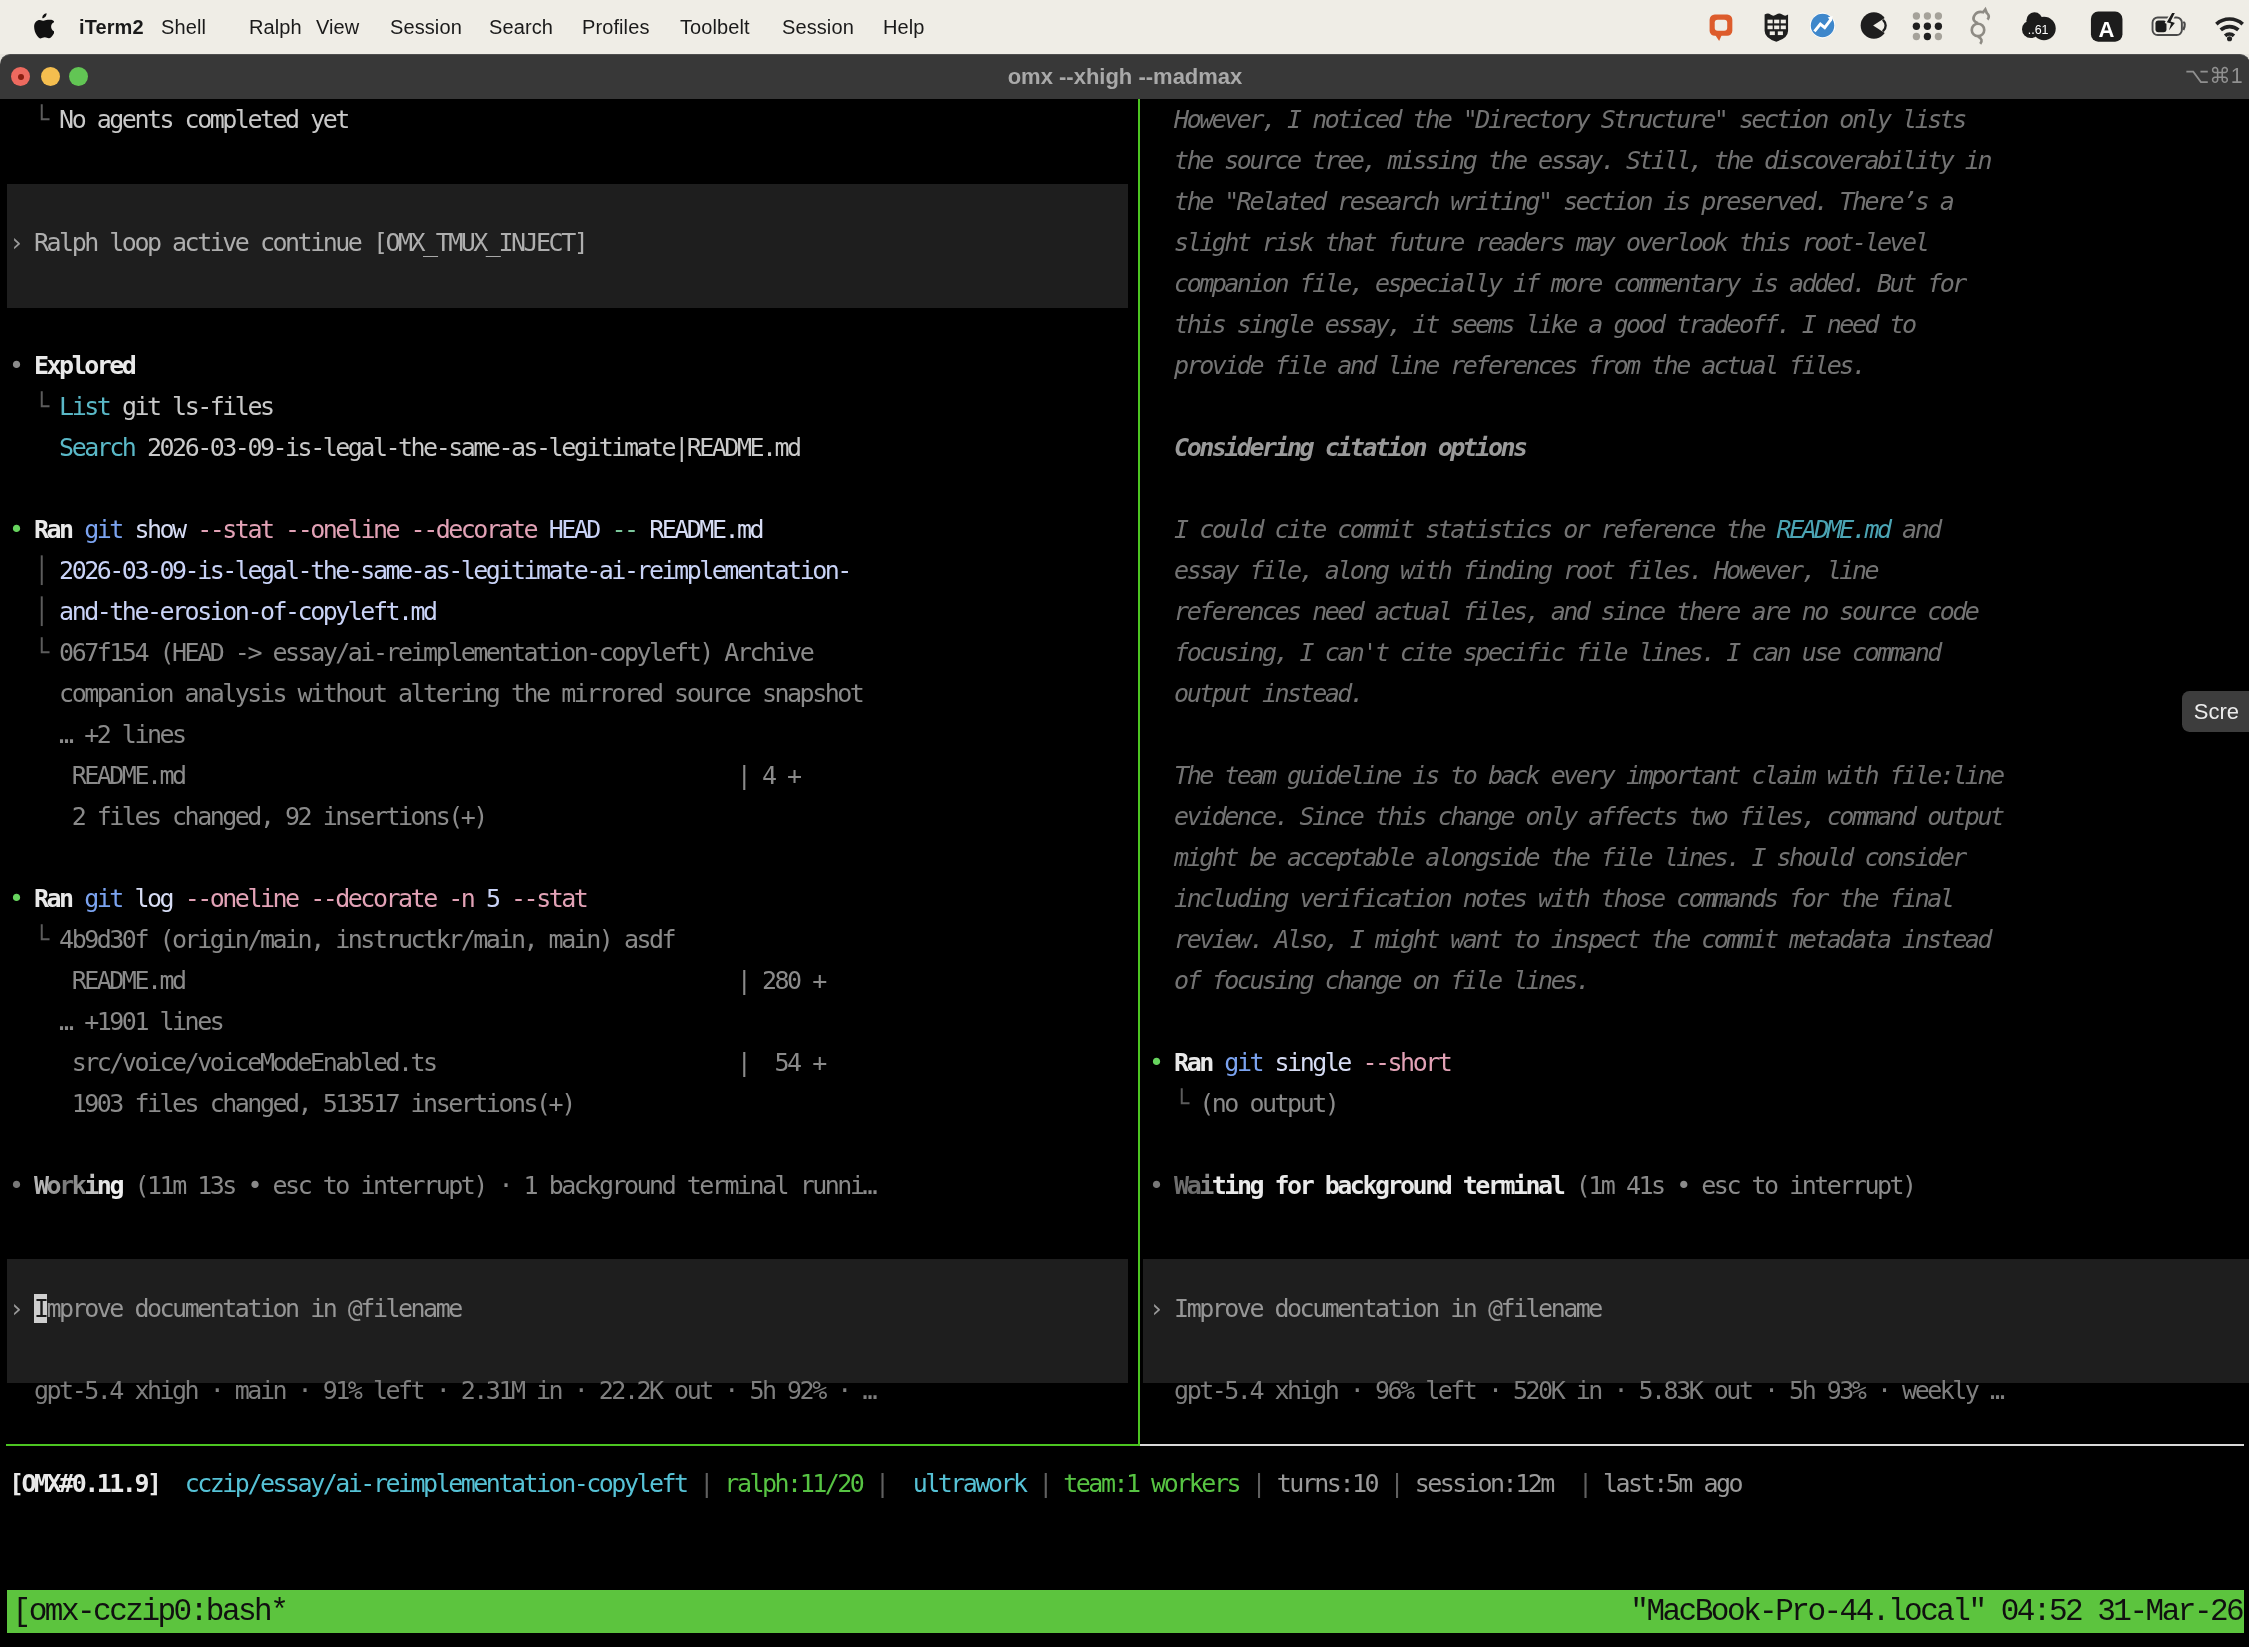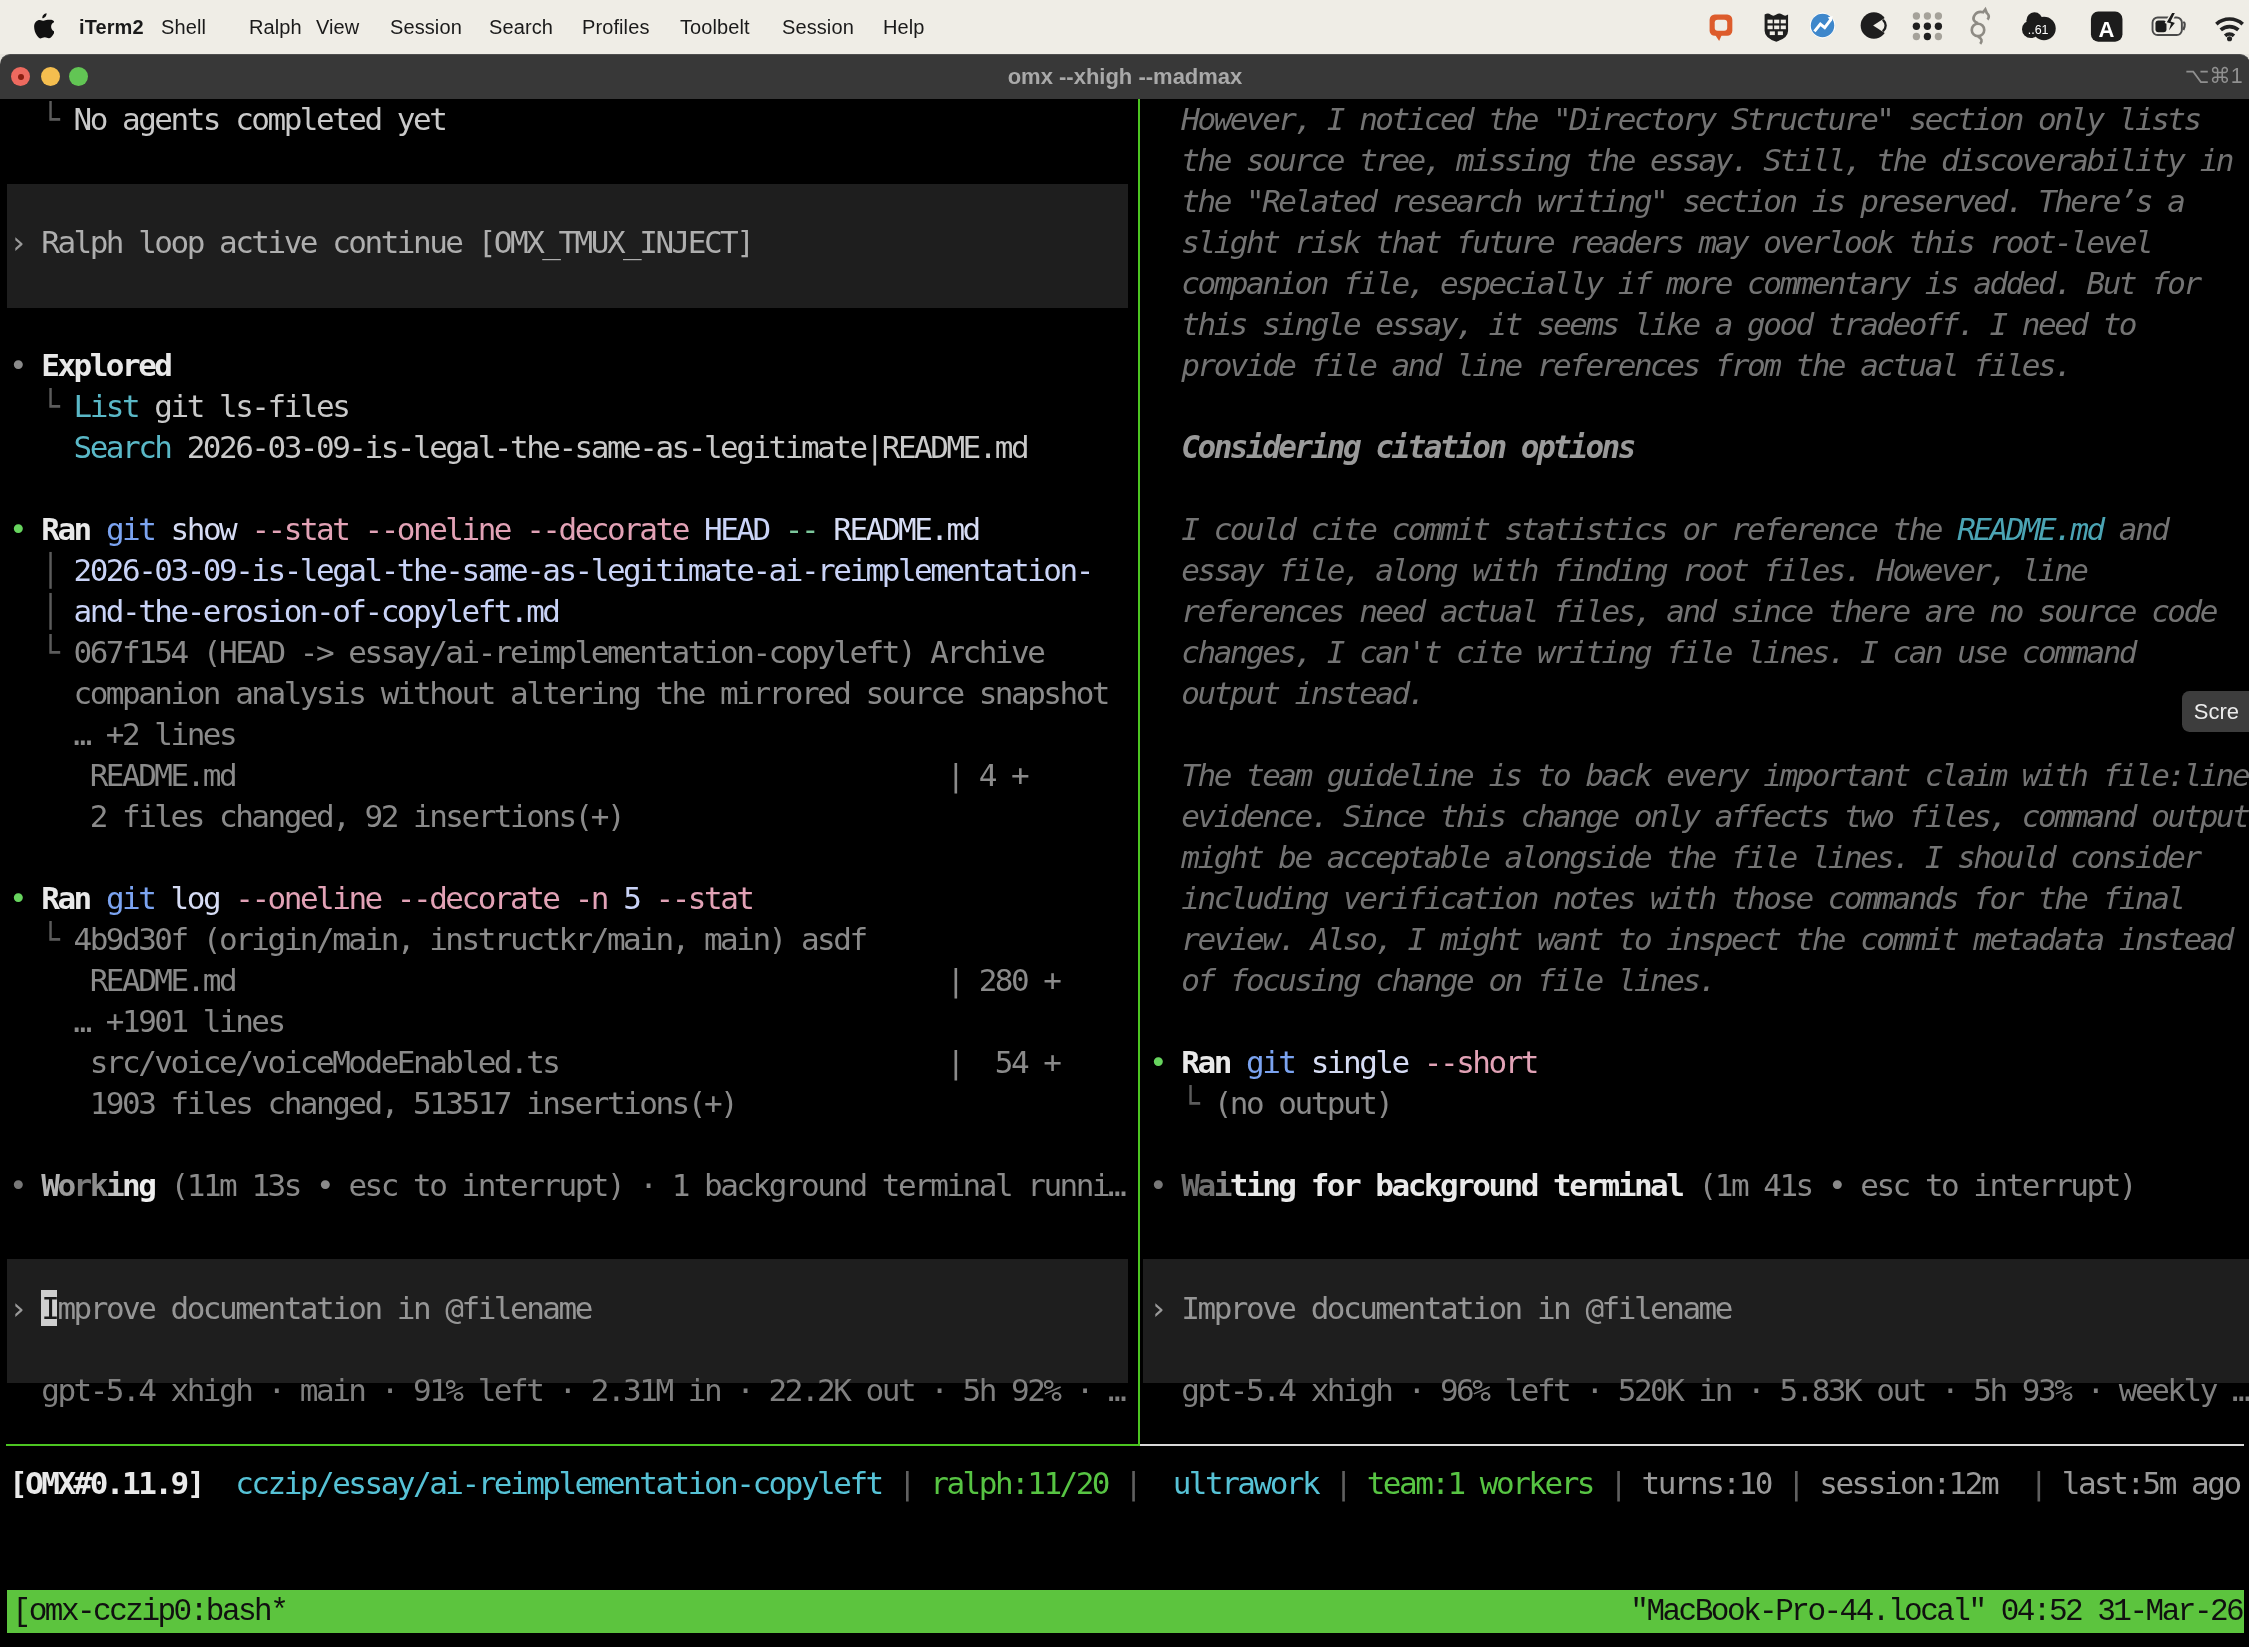--- a/index.html
+++ b/index.html
@@ -6,21 +6,21 @@
 .menubar{position:absolute;left:0;top:0;width:2250px;height:54px;background:#efede6}
 .mi{position:absolute;top:0;line-height:54px;font-family:"Liberation Sans",sans-serif;font-size:20px;color:#1a1a1a;letter-spacing:0.1px}
 .mi.b{font-weight:bold}
 .cornerbg{position:absolute;left:0;top:54px;width:2250px;height:14.8px;background:#e6e4dd}
 .titlebar{position:absolute;left:0;top:54px;width:2250px;height:45px;background:#383838;border-radius:10.3px 10.3px 0 0;border-top:0.7px solid #4e4e4e}
 .tl{position:absolute;top:67px;width:19px;height:19px;border-radius:50%}
 .title{position:absolute;top:54px;left:0;width:2250px;height:45px;text-align:center;line-height:45px;font-family:"Liberation Sans",sans-serif;font-size:22px;font-weight:bold;color:#a9a9a9}
 .wt{position:absolute;top:54px;right:7.4px;height:45px;line-height:45px;font-family:"Liberation Sans",sans-serif;font-size:21.4px;color:#909090}
 .sic{position:absolute}
 .box{position:absolute;background:#1e1e1e}
-pre.pane{position:absolute;font-size:31px;line-height:41px;letter-spacing:-2.5px;color:#8a8a8a;white-space:pre}
+pre.pane{position:absolute;font-size:25px;line-height:41px;letter-spacing:-2.5px;color:#8a8a8a;white-space:pre}
 .vline{position:absolute;left:1138px;top:99px;width:2.2px;height:1347px;background:#4cc421}
 .hlg{position:absolute;left:5.9px;top:1444px;width:1132px;height:2.2px;background:#4cc421}
 .hlw{position:absolute;left:1140px;top:1444px;width:1104px;height:2.2px;background:#d9d9d9}
 .tmux{position:absolute;left:7.4px;top:1590px;width:2237px;height:43px;background:#5cc43e;color:#101010;font-size:31px;letter-spacing:-2.5px;line-height:43px}
 .tmux .r{position:absolute;right:2.2px;top:0}
 .tmux .l{position:absolute;left:5.2px;top:0}
 .scre{position:absolute;left:2182px;top:691px;width:74px;height:41px;background:#3d3d3d;border-radius:7.4px 0 0 7.4px;color:#ececec;font-family:"Liberation Sans",sans-serif;font-size:22px;line-height:41px;padding-left:11.8px}
 </style></head><body>
 <div class="menubar">
     <svg class="sic" width="22" height="26.6" viewBox="0 0 30 36" style="left:32px;top:13.3px">
@@ -157,21 +157,21 @@
   <span style="color:#737373;font-style:italic;">slight risk that future readers may overlook this root-level</span>
   <span style="color:#737373;font-style:italic;">companion file, especially if more commentary is added. But for</span>
   <span style="color:#737373;font-style:italic;">this single essay, it seems like a good tradeoff. I need to</span>
   <span style="color:#737373;font-style:italic;">provide file and line references from the actual files.</span>
 
   <span style="color:#9a9a9a;font-weight:bold;font-style:italic;">Considering citation options</span>
 
   <span style="color:#737373;font-style:italic;">I could cite commit statistics or reference the </span><span style="color:#4ba4b4;font-style:italic;">README.md</span><span style="color:#737373;font-style:italic;"> and</span>
   <span style="color:#737373;font-style:italic;">essay file, along with finding root files. However, line</span>
   <span style="color:#737373;font-style:italic;">references need actual files, and since there are no source code</span>
-  <span style="color:#737373;font-style:italic;">changes, I can't cite writing file lines. I can use command</span>
+  <span style="color:#737373;font-style:italic;">focusing, I can't cite specific file lines. I can use command</span>
   <span style="color:#737373;font-style:italic;">output instead.</span>
 
   <span style="color:#737373;font-style:italic;">The team guideline is to back every important claim with file:line</span>
   <span style="color:#737373;font-style:italic;">evidence. Since this change only affects two files, command output</span>
   <span style="color:#737373;font-style:italic;">might be acceptable alongside the file lines. I should consider</span>
   <span style="color:#737373;font-style:italic;">including verification notes with those commands for the final</span>
   <span style="color:#737373;font-style:italic;">review. Also, I might want to inspect the commit metadata instead</span>
   <span style="color:#737373;font-style:italic;">of focusing change on file lines.</span>
 
 <span style="color:#67d45e;">• </span><span style="color:#e9e9e9;font-weight:bold;">Ran</span> <span style="color:#7ba3f0;">git</span> <span style="color:#d6dcf4;">single</span> <span style="color:#e2a2b6;">--short</span>

